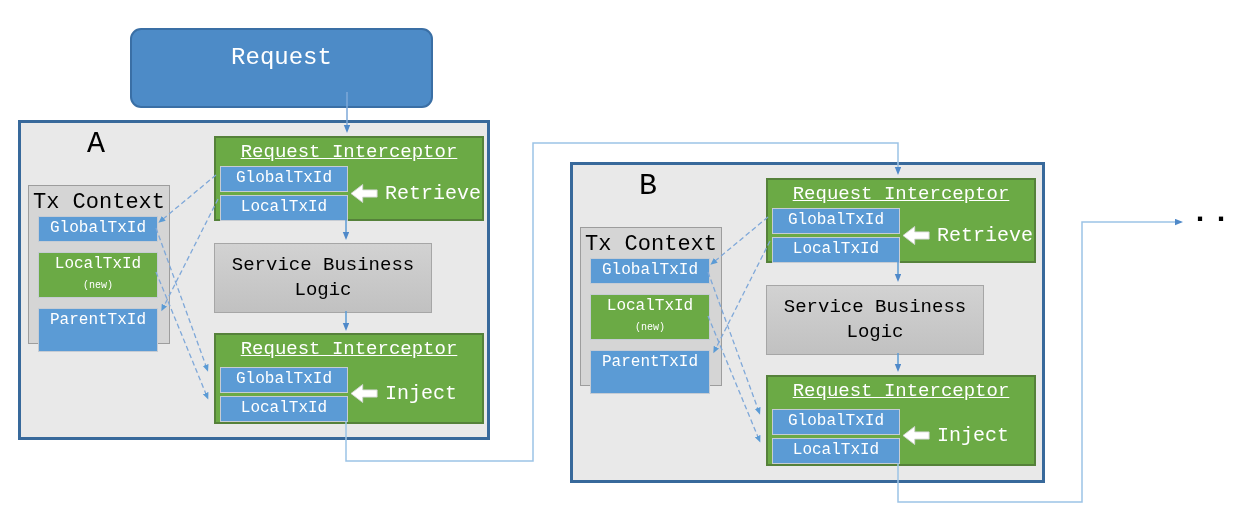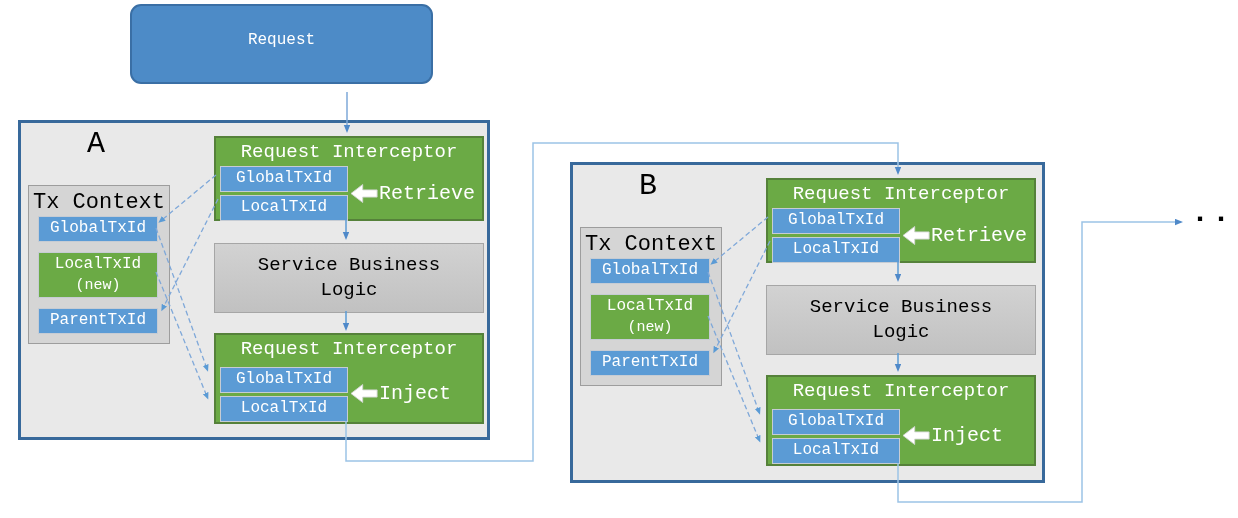--- a/index.html
+++ b/index.html
@@ -1,50 +1,50 @@
 <!DOCTYPE html>
 <html><head>
 <meta charset="utf-8">
 <style>
   html,body{margin:0;padding:0;background:#fff;}
   .canvas{position:relative;width:1238px;height:518px;background:#ffffff;overflow:hidden;
           font-family:"Liberation Mono","DejaVu Sans Mono",monospace;}
   .abs{position:absolute;}
 
-  .request{left:130px;top:4px;width:303px;height:80px;box-sizing:border-box;
+  .request{left:130px;top:28px;width:303px;height:80px;box-sizing:border-box;
            background:#4d8bc7;border:2px solid #3a6fa5;border-radius:11px;
-           color:#fff;text-align:center;padding-top:17px;font-size:16px;line-height:34px;}
+           color:#fff;text-align:center;padding-top:11px;font-size:24px;line-height:34px;}
 
   .panel{background:#e9e9e9;border:3px solid #38699b;box-sizing:border-box;}
   .panel.a{left:18px;top:120px;width:472px;height:320px;}
   .panel.b{left:570px;top:162px;width:475px;height:321px;}
   .svc-label{left:45px;top:4px;width:60px;text-align:center;font-size:30px;color:#000;}
 
   .txc{left:7px;top:62px;width:142px;height:159px;background:#d5d5d5;
        border:1.5px solid #9d9d9d;box-sizing:border-box;}
   .txc-title{left:0;top:4px;width:100%;text-align:center;font-size:22px;color:#000;}
   .chip{left:9px;width:120px;background:#5b9bd5;border:1.5px solid #c6ccd4;box-sizing:border-box;
         color:#fff;text-align:center;font-size:16px;}
   .chip.g1{top:30px;height:26px;line-height:23px;}
   .chip.g2{top:66px;height:46px;background:#6baa45;line-height:21px;padding-top:1px;}
-  .chip.g2 .sub{font-size:15px;display:block;}
-  .chip.g3{top:122px;height:26px;line-height:23px;}
+  .chip.g2 .sub{font-size:10px;display:block;}
+  .chip.g3{top:122px;height:44px;line-height:23px;}
 
   .green{width:270px;background:#6baa45;border:2px solid #55813a;box-sizing:border-box;}
   .green.in{left:193px;top:13px;height:85px;}
   .green.out{left:193px;top:210px;height:91px;}
-  .green-title{left:0;top:3px;width:100%;text-align:center;font-size:19px;color:#fff;}
+  .green-title{left:0;top:3px;width:100%;text-align:center;font-size:19px;color:#fff;text-decoration:underline;}
   .ichip{left:4px;width:128px;height:26px;background:#5b9bd5;border:1.5px solid #c6ccd4;
          box-sizing:border-box;color:#fff;text-align:center;font-size:16px;line-height:23px;}
   .in .c1{top:28px;}.in .c2{top:57px;}
   .out .c1{top:32px;}.out .c2{top:61px;}
-  .action{left:135px;display:flex;align-items:center;gap:1px;color:#fff;font-size:20px;}
+  .action{left:135px;display:flex;align-items:center;gap:7px;color:#fff;font-size:20px;}
   .in .action{top:44px;}.out .action{top:47px;font-family:Liberation Mono, monospace;}
 
-  .sbl{left:193px;top:120px;width:270px;height:70px;box-sizing:border-box;
+  .sbl{left:193px;top:120px;width:218px;height:70px;box-sizing:border-box;
        background:linear-gradient(#d2d2d2,#c1c1c1);border:1.5px solid #a6a6a6;
        text-align:center;font-size:19px;color:#000;padding-top:9px;line-height:25px;}
 
   .dots{left:1191px;top:196px;font-size:30px;font-weight:bold;letter-spacing:3px;color:#000;}
   svg.overlay{position:absolute;left:0;top:0;pointer-events:none;}
 </style>
 </head>
 <body>
 
 <div class="canvas">

